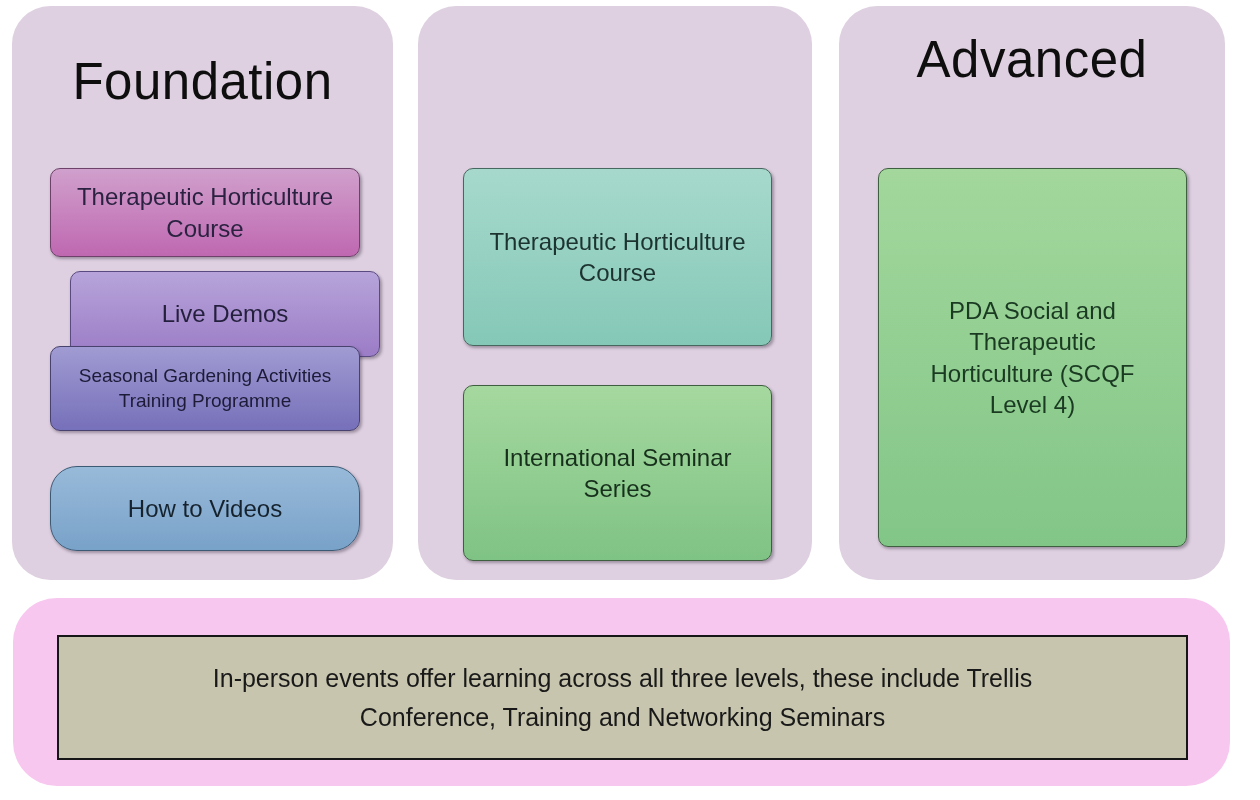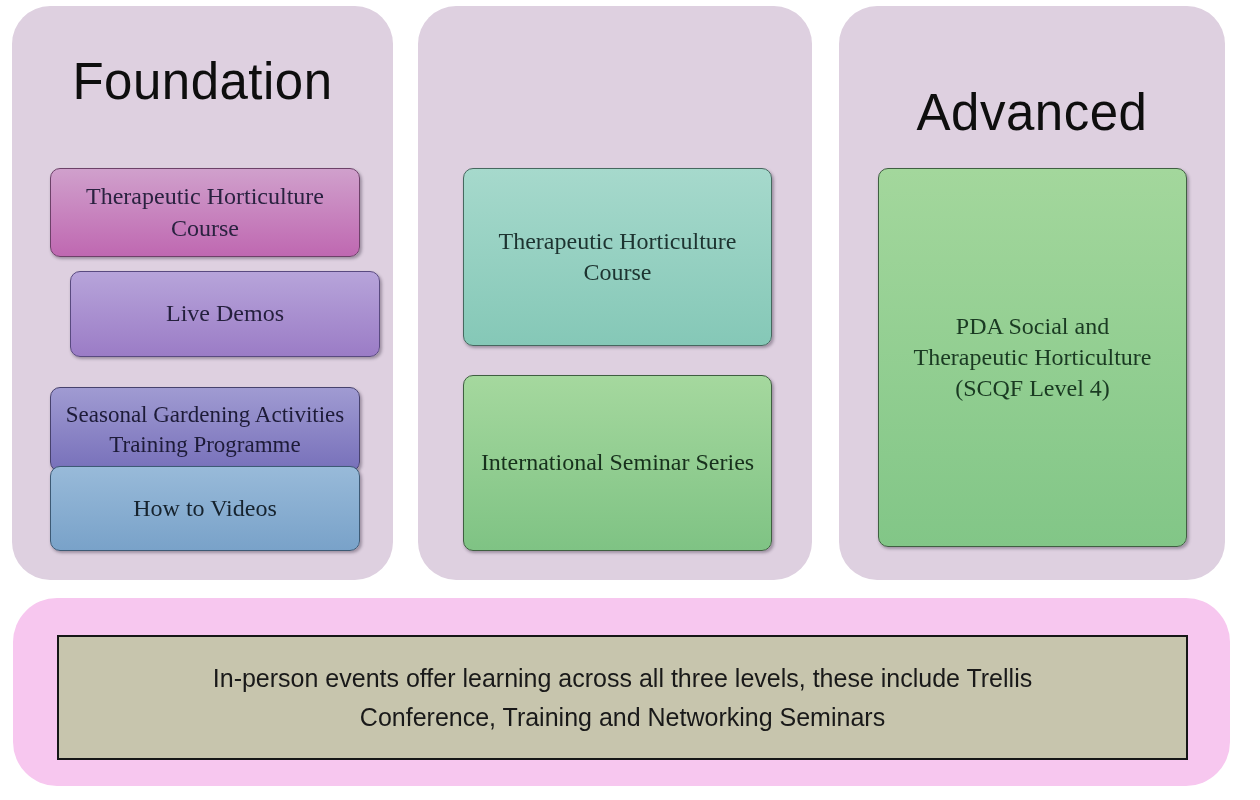--- a/index.html
+++ b/index.html
@@ -27,46 +27,46 @@
   .col-2 { left: 839px; width: 386px; }
   .col-title {
     margin: 0;
     padding-top: 46px;
     text-align: center;
     font-size: 51px;
     font-weight: 400;
     letter-spacing: 0.5px;
     color: #0e0e0e;
   }
-  .col-2 .col-title { padding-top: 77px; }
+  .col-2 .col-title { padding-top: 24px; }
   
   .box {
     position: absolute;
     box-sizing: border-box;
     border: 1.6px solid #555;
     border-radius: 10px;
     display: flex;
     align-items: center;
     justify-content: center;
     text-align: center;
     font-size: 24px;
     line-height: 1.3;
     box-shadow: 1.5px 2px 3px rgba(40,30,50,0.35);
   }
-  .box span { display: inline-block; padding: 0 14px; font-family: Liberation Serif, serif; }
+  .box span { display: inline-block; padding: 0 14px; }
   
   .col-0 .box { left: 38px; width: 310px; }
   .f-b0 { top: 162px; height: 89px; }
   .f-b1 { top: 265px; height: 86px; }
-  .f-b2 { top: 381px; height: 85px; font-size: 23px; }
-  .f-b3 { top: 460px; height: 85px; }
+  .f-b2 { top: 340px; height: 85px; font-size: 19px; }
+  .f-b3 { top: 460px; height: 85px; border-radius: 27px; }
   
   .col-1 .box { left: 45px; width: 309px; }
   .i-b0 { top: 162px; height: 178px; }
-  .i-b1 { top: 369px; height: 176px; }
+  .i-b1 { top: 379px; height: 176px; }
   
   .col-2 .box { left: 39px; width: 309px; }
   .a-b0 { top: 162px; height: 379px; }
   .a-b0 span { max-width: 252px; }
   
   .banner {
     position: absolute;
     left: 13px;
     top: 598px;
     width: 1217px;

